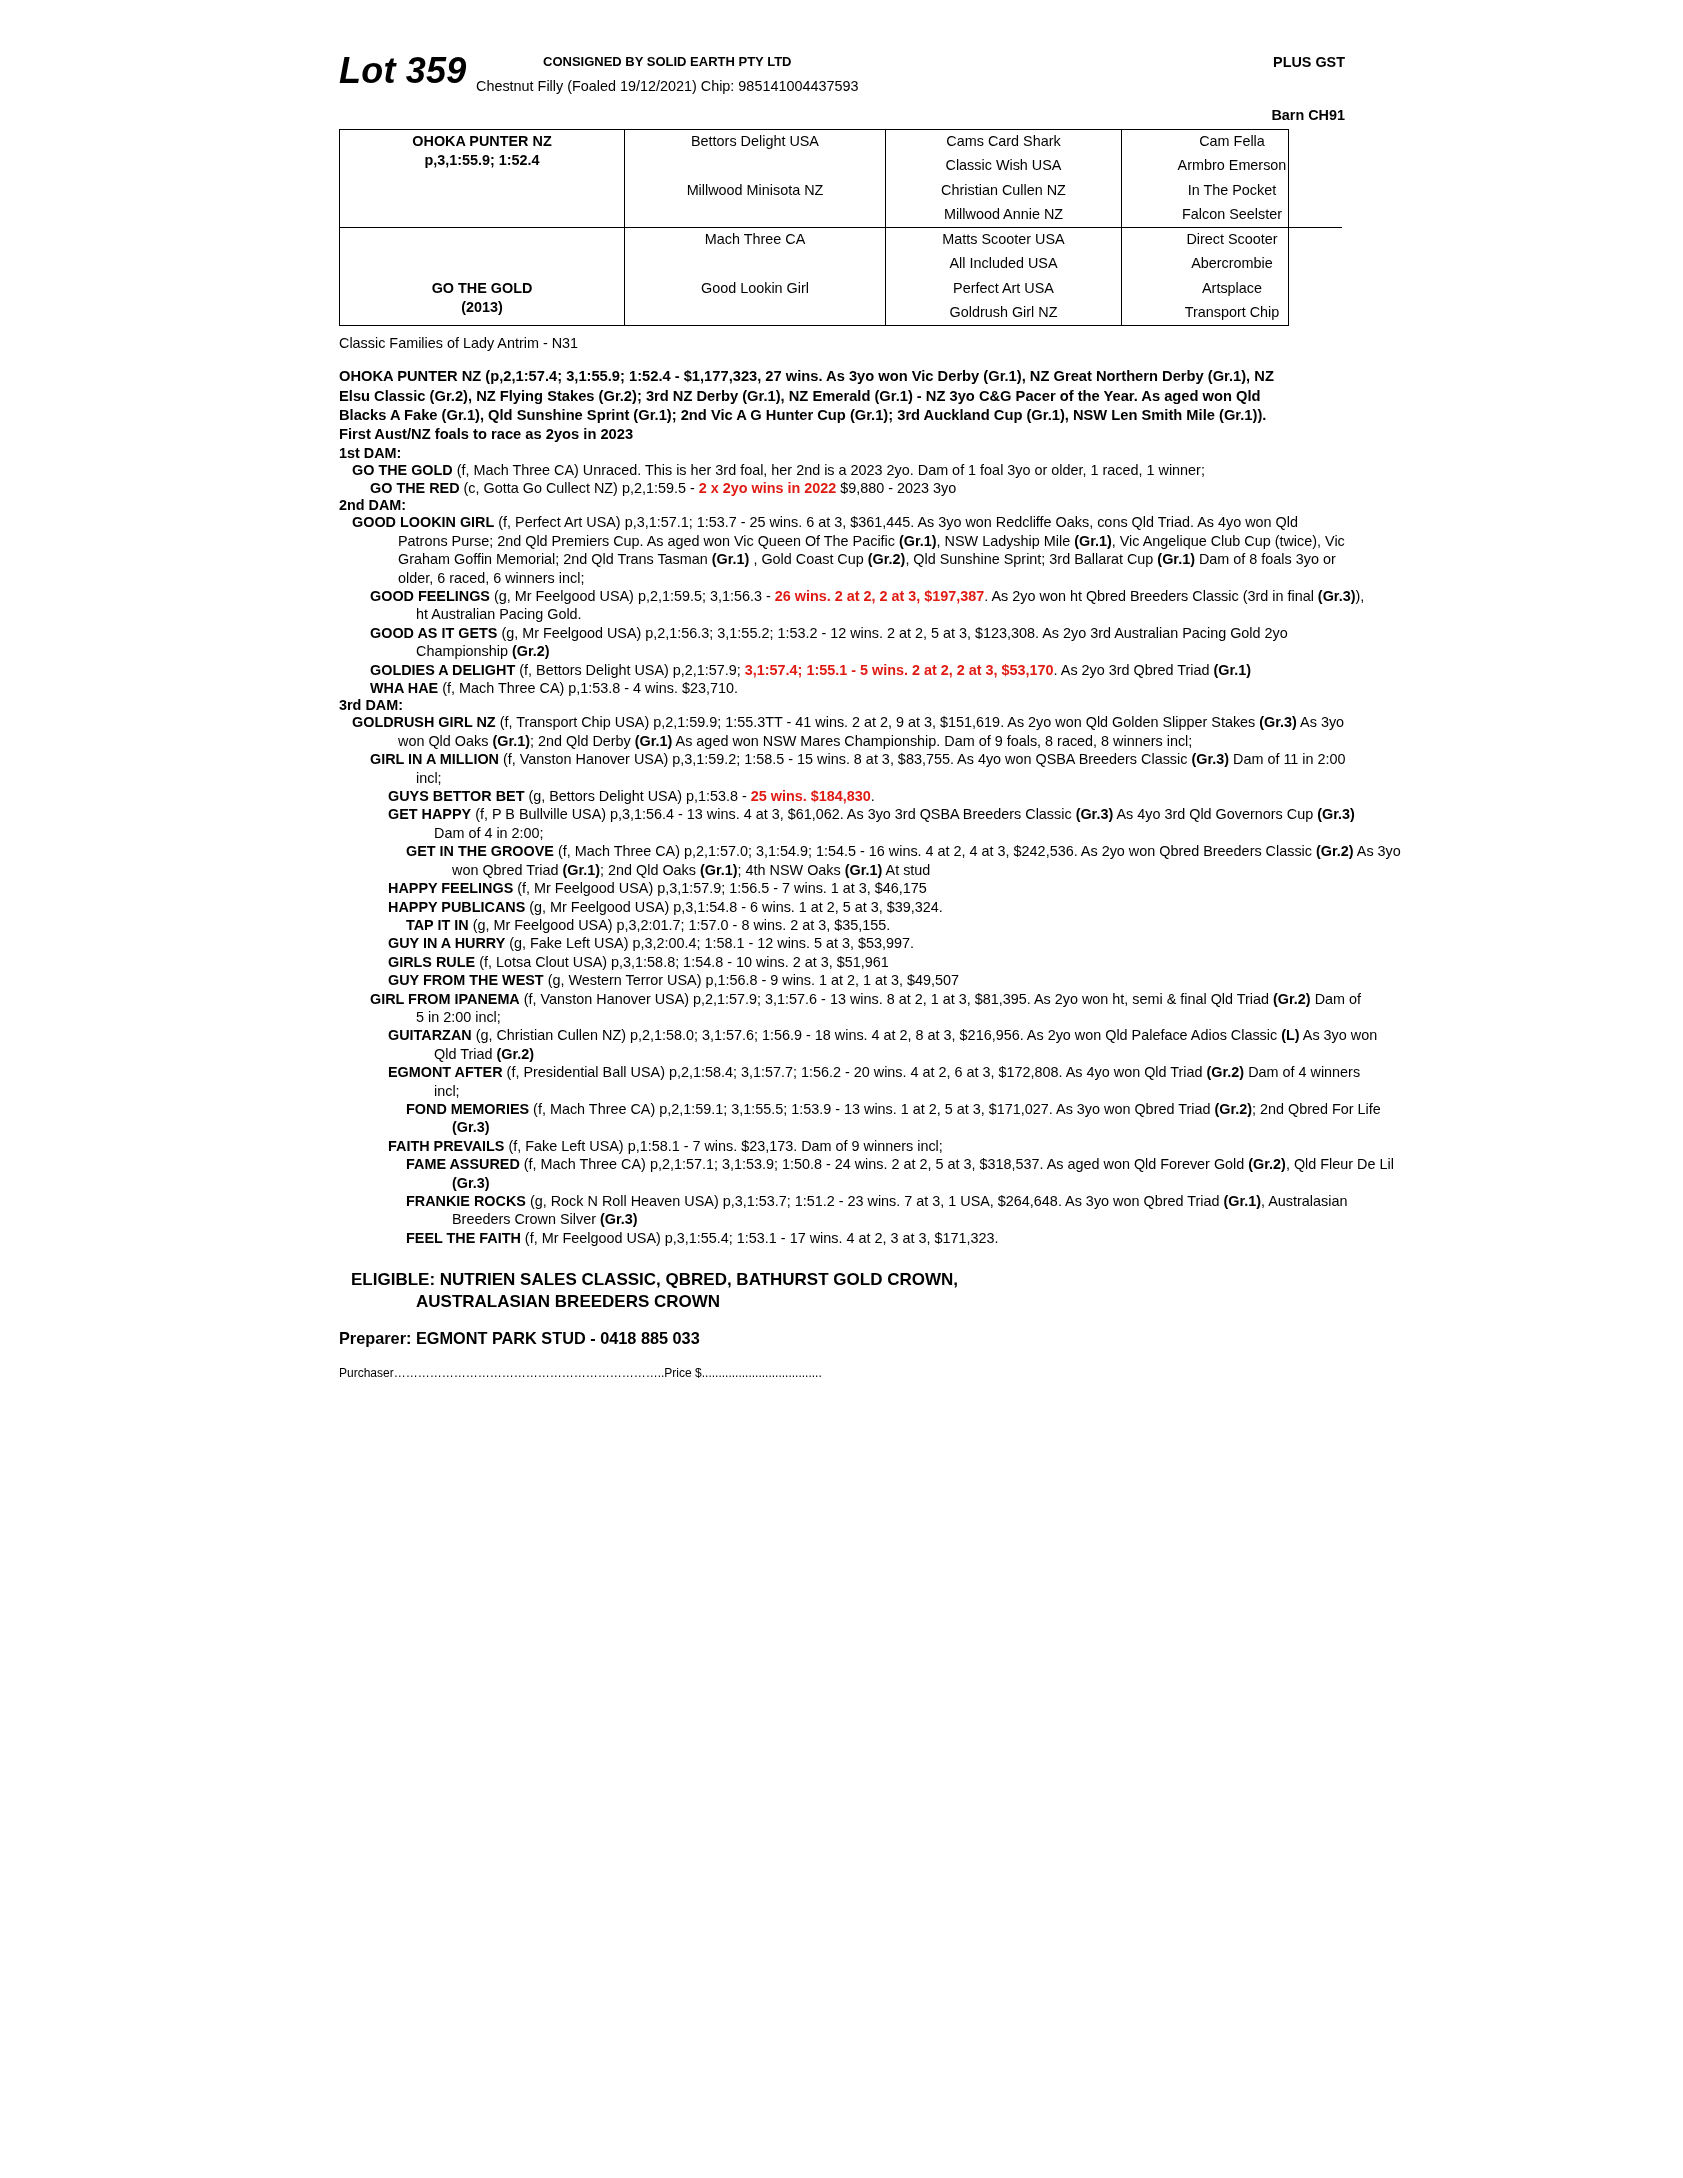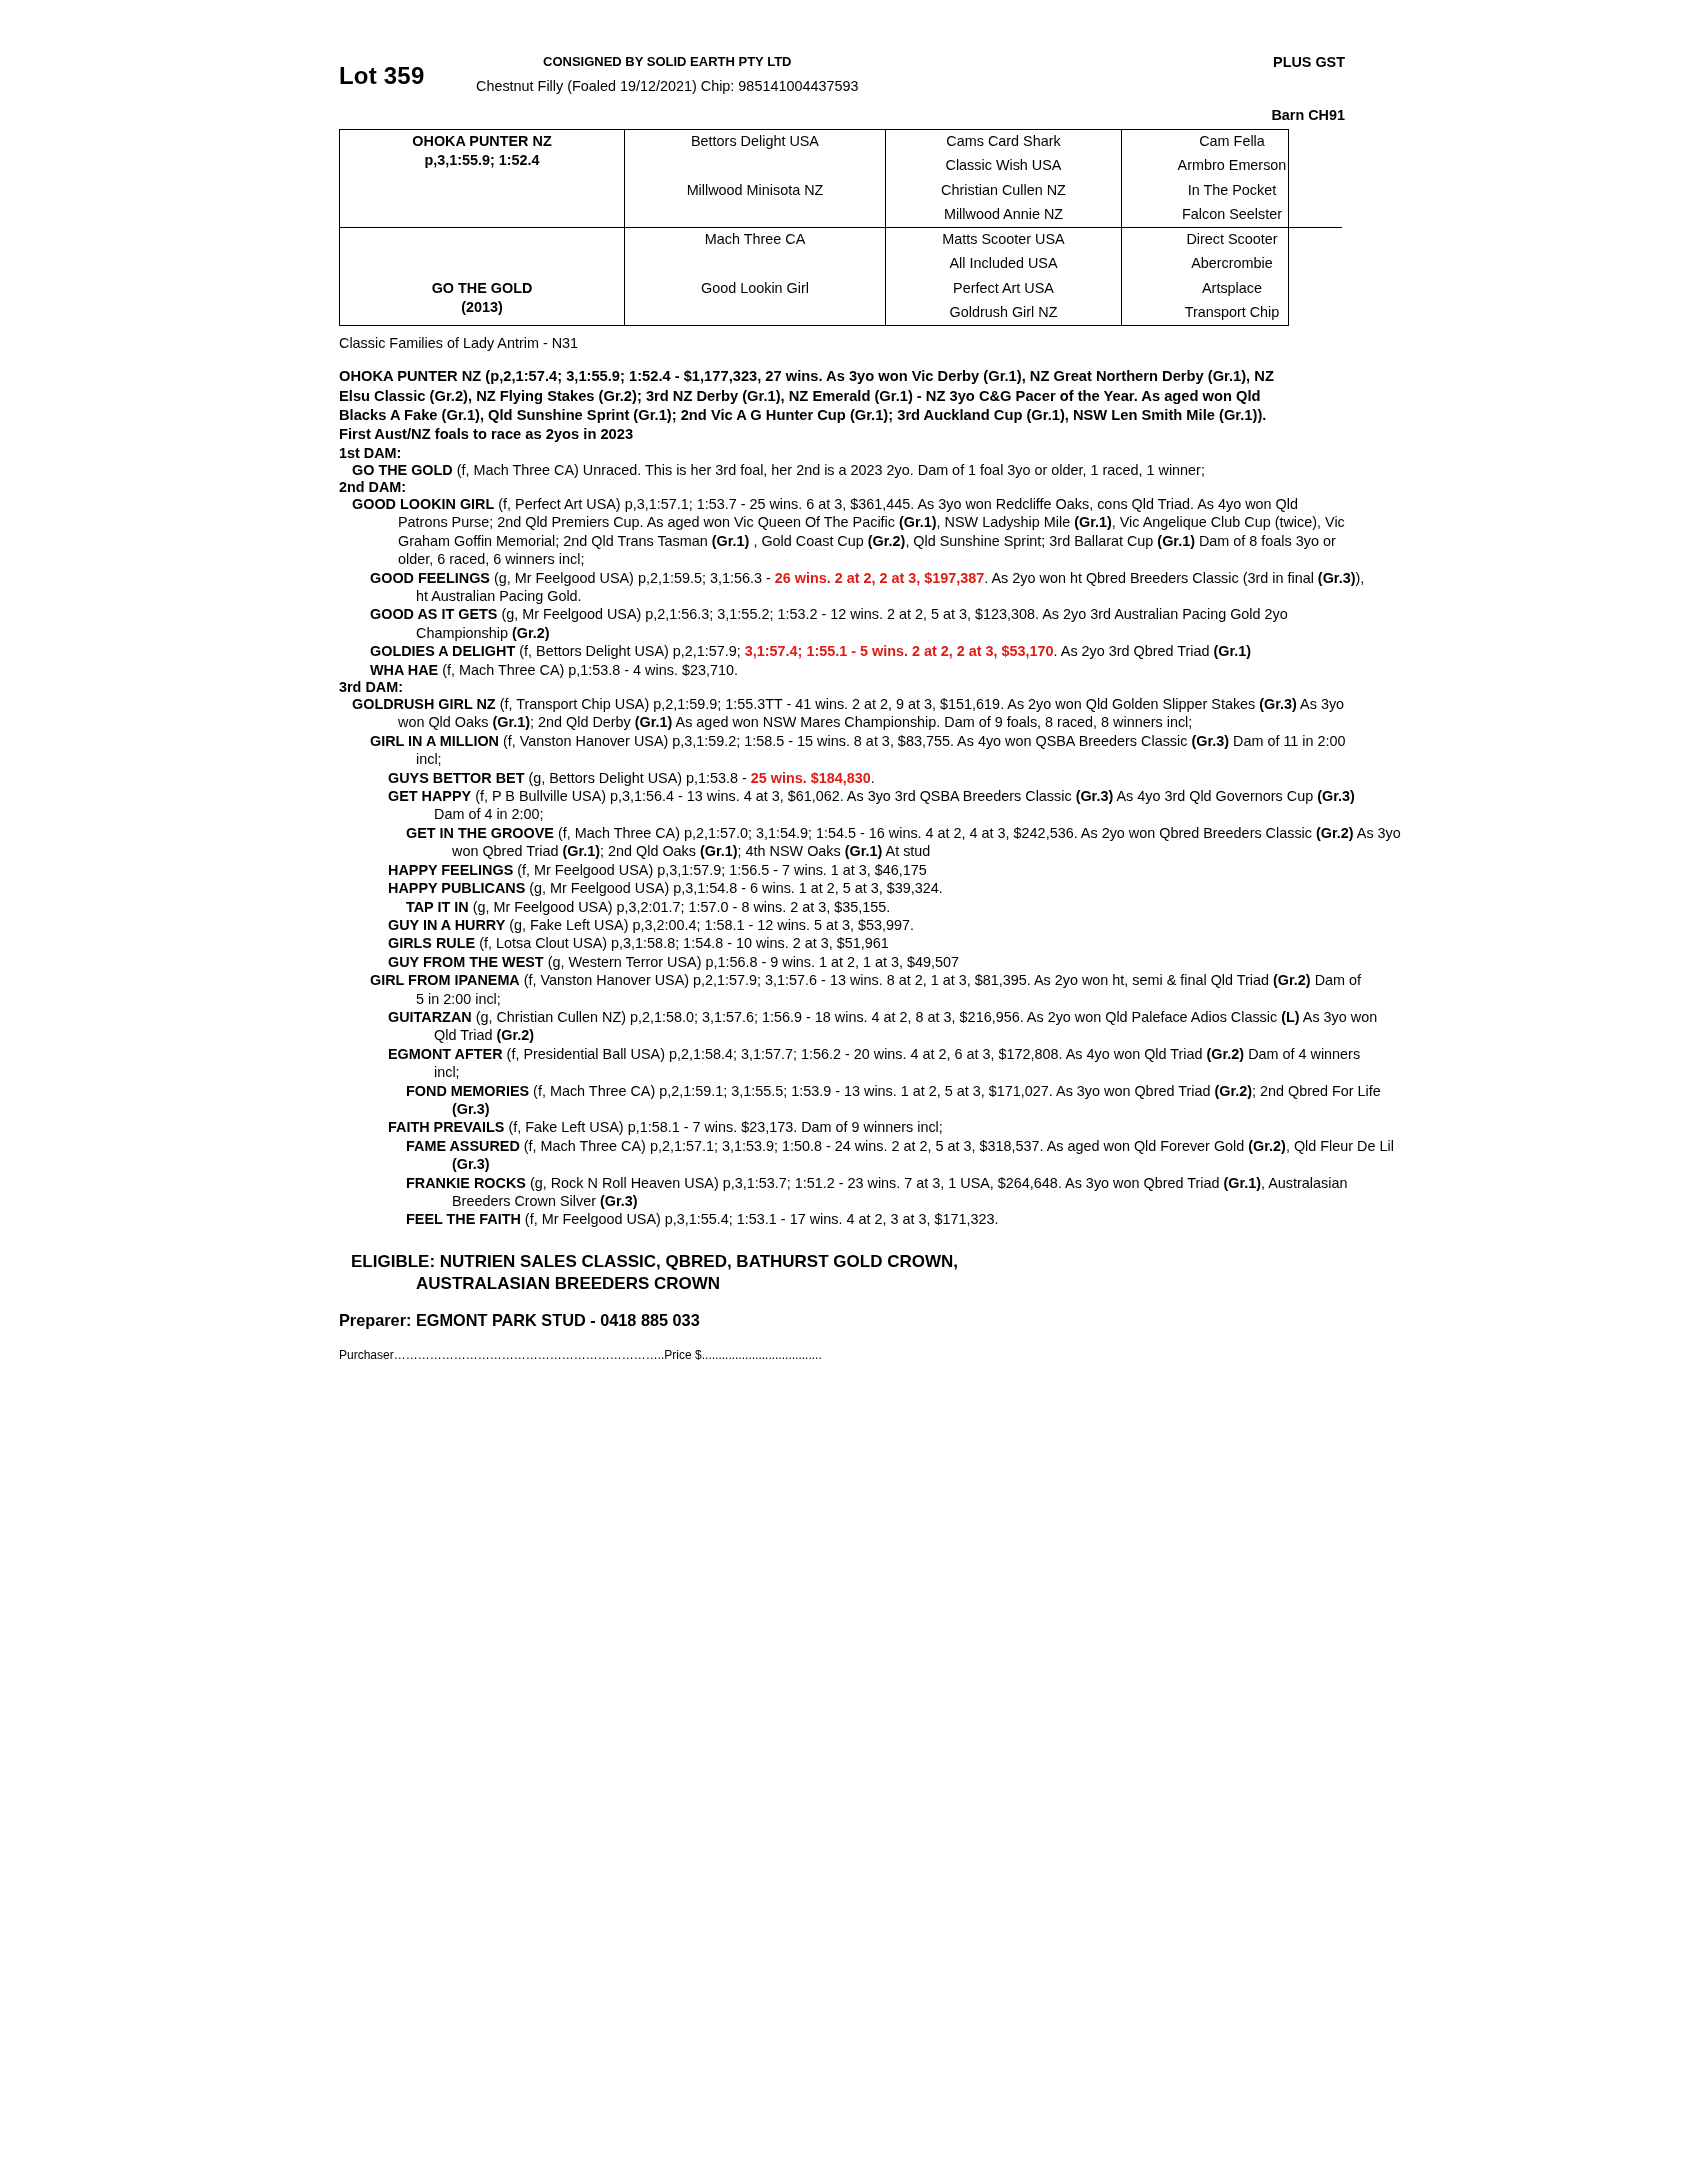--- a/index.html
+++ b/index.html
@@ -30,24 +30,25 @@
   }
 
   
   .header {
     position: relative;
     height: 85px;
   }
   .lot-title {
     position: absolute;
     left: 2px;
-    top: 22px;
-    font-size: 24px;
+    top: 10px;
+    font-size: 36px;
     font-weight: bold;
     letter-spacing: 0.2px;
+    font-style: italic;
   }
   .consign {
     position: absolute;
     left: 206px;
     top: 14px;
     font-size: 13px;
     font-weight: bold;
   }
   .sub-line {
     position: absolute;
@@ -221,20 +222,21 @@
         </table>
     </div>
 
     <div class="famline">Classic Families of Lady Antrim - N31</div>
 
     <div class="blurb">OHOKA PUNTER NZ (p,2,1:57.4; 3,1:55.9; 1:52.4 - $1,177,323, 27 wins. As 3yo won Vic Derby (Gr.1), NZ Great Northern Derby (Gr.1), NZ Elsu Classic (Gr.2), NZ Flying Stakes (Gr.2); 3rd NZ Derby (Gr.1), NZ Emerald (Gr.1) - NZ 3yo C&amp;G Pacer of the Year. As aged won Qld Blacks A Fake (Gr.1), Qld Sunshine Sprint (Gr.1); 2nd Vic A G Hunter Cup (Gr.1); 3rd Auckland Cup (Gr.1), NSW Len Smith Mile (Gr.1)). First Aust/NZ foals to race as 2yos in 2023</div>
 
     <div class="damhead">1st DAM:</div>
     <div id="dam1-list">
         <div class="entry hang1"><b class="n">GO THE GOLD</b> (f, Mach Three CA) Unraced. This is her 3rd foal, her 2nd is a 2023 2yo. Dam of 1 foal 3yo or older, 1 raced, 1 winner;</div>
+        <div class="entry hang2"><b class="n">GO THE RED</b> (c, Gotta Go Cullect NZ) p,2,1:59.5 - <span class="red">2 x 2yo wins in 2022</span> $9,880 - 2023 3yo</div>
       </div>
 
     <div class="damhead">2nd DAM:</div>
     <div id="dam2-list">
         <div class="entry hang1"><b class="n">GOOD LOOKIN GIRL</b> (f, Perfect Art USA) p,3,1:57.1; 1:53.7 - 25 wins. 6 at 3, $361,445. As 3yo won Redcliffe Oaks, cons Qld Triad. As 4yo won Qld Patrons Purse; 2nd Qld Premiers Cup. As aged won Vic Queen Of The Pacific <b>(Gr.1)</b>, NSW Ladyship Mile <b>(Gr.1)</b>, Vic Angelique Club Cup (twice), Vic Graham Goffin Memorial; 2nd Qld Trans Tasman <b>(Gr.1)</b> , Gold Coast Cup <b>(Gr.2)</b>, Qld Sunshine Sprint; 3rd Ballarat Cup <b>(Gr.1)</b> Dam of 8 foals 3yo or older, 6 raced, 6 winners incl;</div>
         <div class="entry hang2"><b class="n">GOOD FEELINGS</b> (g, Mr Feelgood USA) p,2,1:59.5; 3,1:56.3 - <span class="red">26 wins. 2 at 2, 2 at 3, $197,387</span>. As 2yo won ht Qbred Breeders Classic (3rd in final <b>(Gr.3)</b>), ht Australian Pacing Gold.</div>
         <div class="entry hang2"><b class="n">GOOD AS IT GETS</b> (g, Mr Feelgood USA) p,2,1:56.3; 3,1:55.2; 1:53.2 - 12 wins. 2 at 2, 5 at 3, $123,308. As 2yo 3rd Australian Pacing Gold 2yo Championship <b>(Gr.2)</b></div>
         <div class="entry hang2"><b class="n">GOLDIES A DELIGHT</b> (f, Bettors Delight USA) p,2,1:57.9; <span class="red">3,1:57.4; 1:55.1 - 5 wins. 2 at 2, 2 at 3, $53,170</span>. As 2yo 3rd Qbred Triad <b>(Gr.1)</b></div>
         <div class="entry hang2"><b class="n">WHA HAE</b> (f, Mach Three CA) p,1:53.8 - 4 wins. $23,710.</div>
       </div>

